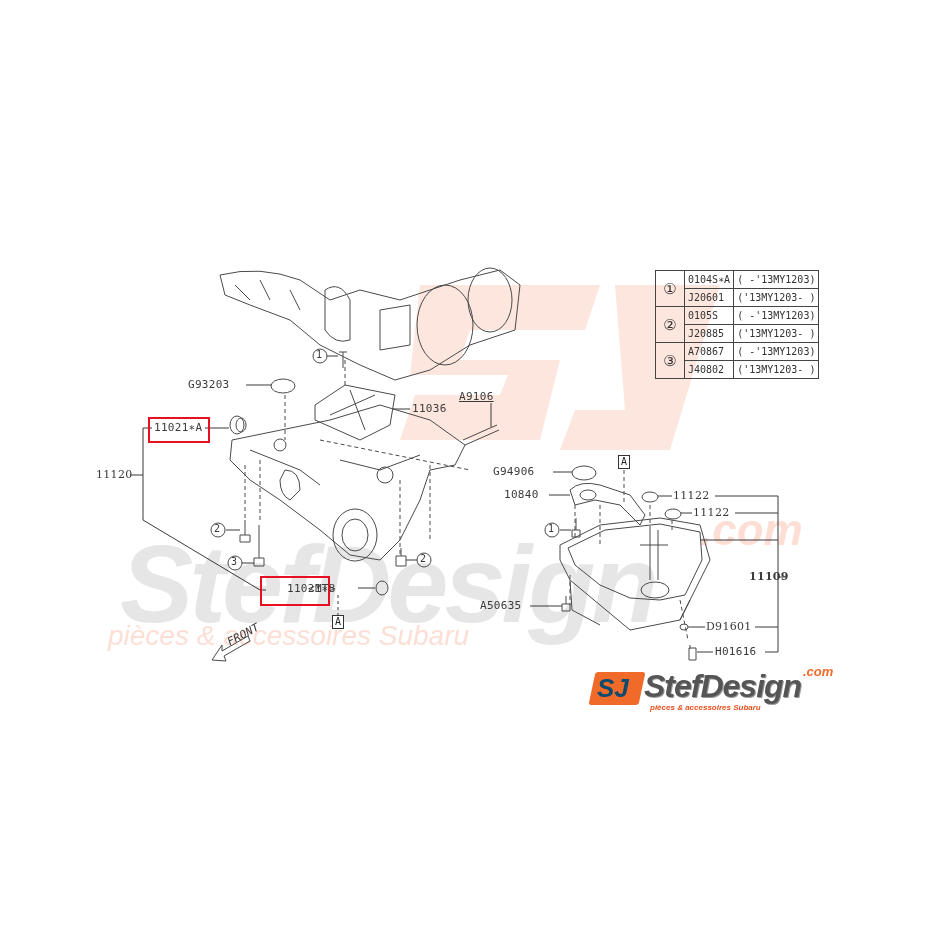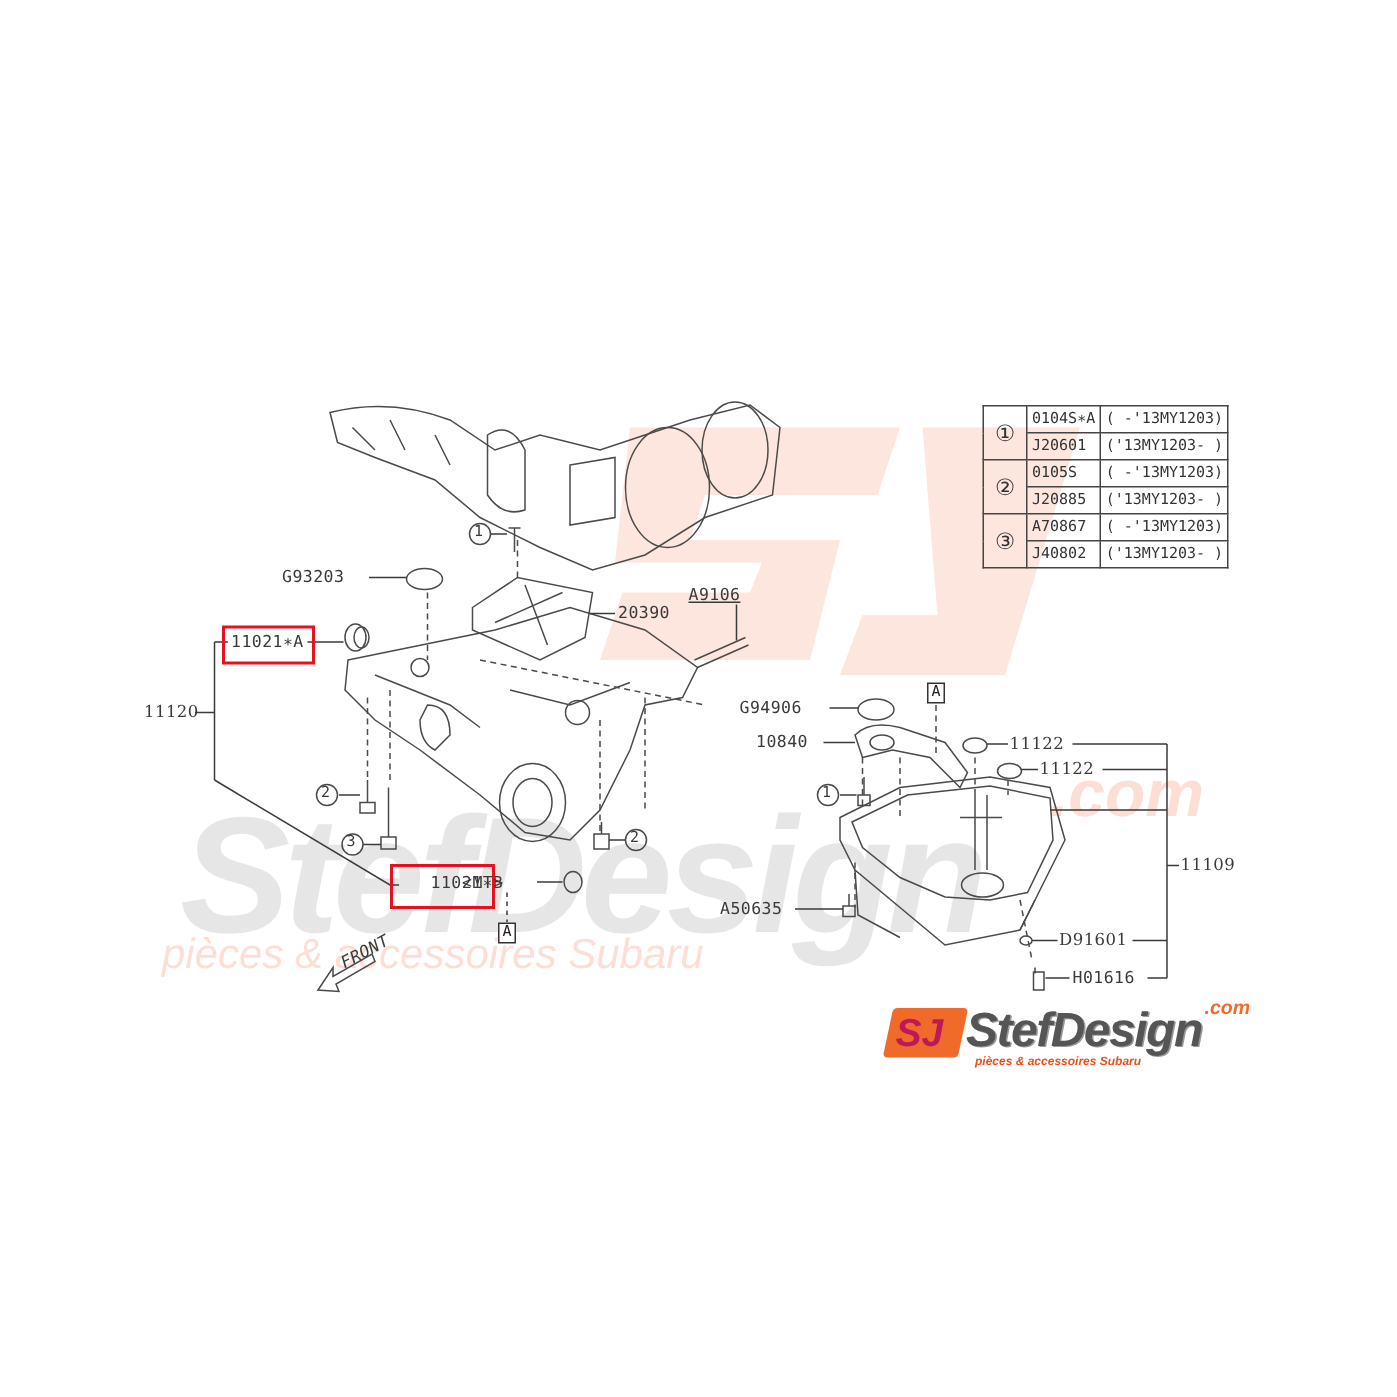--- a/index.html
+++ b/index.html
@@ -8,21 +8,21 @@
     .lbl { position:absolute; font-family:"DejaVu Sans Mono", monospace; font-size:11px; color:#3a3a3a; white-space:nowrap; letter-spacing:0.3px; }
     .serif { font-family:"DejaVu Serif", serif;text-align:right; }
     .wm { position:absolute; font-family:"Liberation Sans", sans-serif; font-style:italic; color:rgba(210,210,210,0.55); white-space:nowrap; }
     .wm-red { position:absolute; font-family:"Liberation Sans", sans-serif; font-style:italic; color:rgba(250,205,190,0.65); white-space:nowrap; }
     .callout { position:absolute; border:2px solid #e8101e; }
     .boxA { position:absolute; width:10px; height:12px; border:1px solid #333; font-size:10px; line-height:12px; text-align:center; color:#222; font-family:"DejaVu Sans Mono", monospace; background:#fff; }
     table.legend { position:absolute; left:655px; top:270px; border-collapse:collapse; font-family:"DejaVu Sans Mono", monospace; font-size:10px; color:#333; background:transparent; }
     table.legend td { border:1px solid #444; padding:0 3px; height:17px; white-space:nowrap; }
     table.legend td.num { width:22px; text-align:center; font-size:15px; }
     .logo-box { position:absolute; left:592px; top:672px; width:50px; height:33px; background:#f06a2a; transform:skewX(-12deg); border-radius:3px; }
-    .logo-mark { position:absolute; left:597px; top:673px; font-family:"Liberation Sans", sans-serif; font-style:italic; font-weight:bold; font-size:26px; color:#be185d; }
+    .logo-mark { position:absolute; left:597px; top:673px; font-family:"Liberation Sans", sans-serif; font-style:italic; font-weight:bold; font-size:26px; color:#0c4a6e; }
     .logo-text { position:absolute; left:644px; top:668px; font-family:"Liberation Sans", sans-serif; font-style:italic; font-weight:bold; font-size:32px; color:#555; letter-spacing:-1px; text-shadow:1px 1px 0 #999; }
     .logo-com { position:absolute; left:803px; top:664px; font-family:"Liberation Sans", sans-serif; font-style:italic; font-weight:bold; font-size:13px; color:#f06a2a; }
     .logo-sub { position:absolute; left:650px; top:703px; font-family:"Liberation Sans", sans-serif; font-style:italic; font-size:8px; color:#e8501e; font-weight:bold; }
   </style>
 </head>
 <body>
 
 <svg class="abs" style="left:0;top:0" width="931" height="931">
 
   <path d="M420 285 L600 285 L585 330 L470 330 L460 360 L560 360 L540 440 L400 440 L415 395 L500 395 L508 375 L410 375 Z" fill="rgba(250,210,195,0.55)"></path>
@@ -136,34 +136,34 @@
 <div class="lbl" style="left:316px;top:349px;font-size:10px;">1</div>
 <div class="lbl" style="left:214px;top:523px;font-size:10px;">2</div>
 <div class="lbl" style="left:231px;top:556px;font-size:10px;">3</div>
 <div class="lbl" style="left:420px;top:553px;font-size:10px;">2</div>
 <div class="lbl" style="left:548px;top:523px;font-size:10px;">1</div>
 
 <div class="lbl" style="left:188px;top:378px;">G93203</div>
 <div class="lbl" style="left:154px;top:421px;">11021∗A</div>
 <div class="callout" style="left:148px;top:417px;width:58px;height:22px;"></div>
 <div class="lbl serif" style="left:96px;top:468px;">11120</div>
-<div class="lbl" style="left:412px;top:402px;">20390</div>
+<div class="lbl" style="left:412px;top:402px;">11036</div>
 <div class="lbl" style="left:459px;top:390px;text-decoration:underline;">A9106</div>
 <div class="lbl" style="left:267px;top:582px;margin-left:20px;">11021∗B</div>
 <div class="callout" style="left:260px;top:576px;width:66px;height:26px;"></div>
 <div class="lbl" style="left:308px;top:582px;">&lt;MT&gt;</div>
 <div class="boxA" style="left:332px;top:615px;">A</div>
 <div class="lbl" style="left:226px;top:628px;font-style:italic;transform:rotate(-28deg);">FRONT</div>
 
 <div class="lbl" style="left:493px;top:465px;">G94906</div>
 <div class="boxA" style="left:618px;top:455px;">A</div>
 <div class="lbl" style="left:504px;top:488px;">10840</div>
 <div class="lbl serif" style="left:673px;top:489px;">11122</div>
 <div class="lbl serif" style="left:693px;top:506px;">11122</div>
-<div class="lbl serif" style="left:787px;top:570px;">11109</div>
+<div class="lbl serif" style="left:749px;top:570px;font-weight:bold;">11109</div>
 <div class="lbl" style="left:480px;top:599px;">A50635</div>
 <div class="lbl serif" style="left:706px;top:620px;">D91601</div>
 <div class="lbl" style="left:715px;top:645px;">H01616</div>
 
 <table class="legend">
   <tbody>
       <tr>
     <td class="num" rowspan="2">①</td>
     <td>0104S∗A</td>
     <td>( -'13MY1203)</td>

